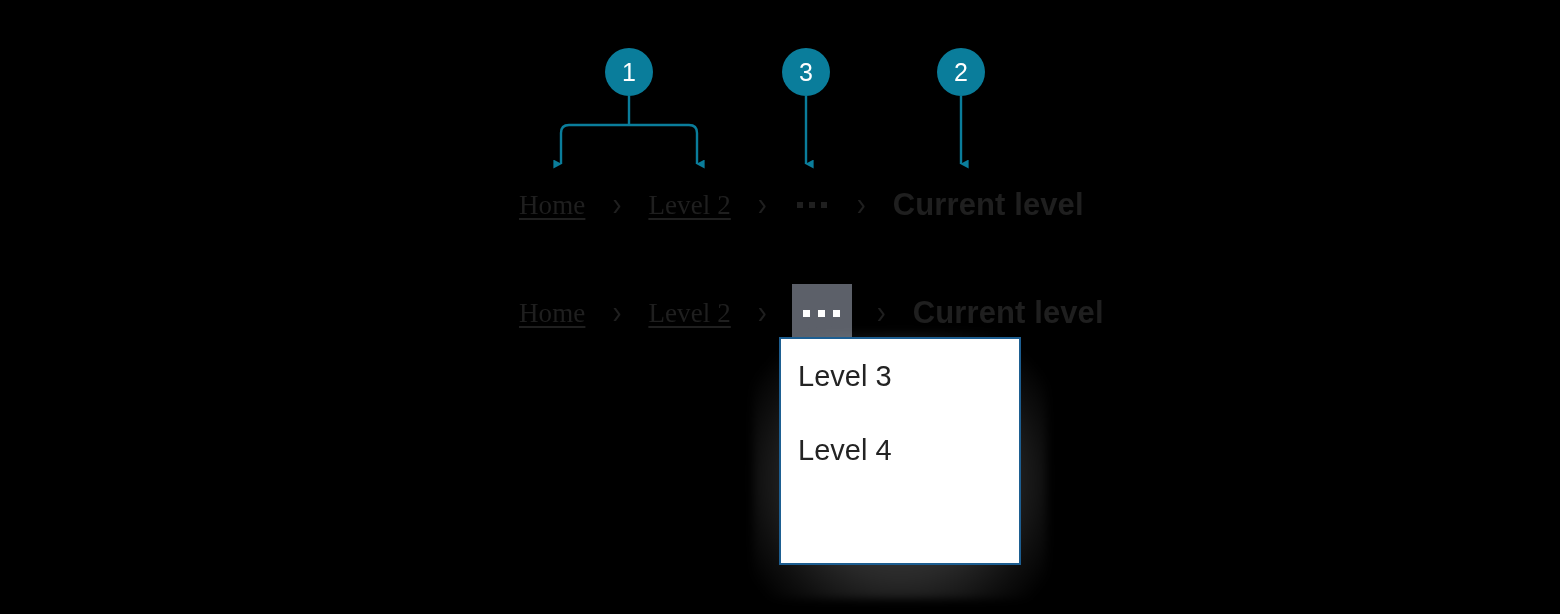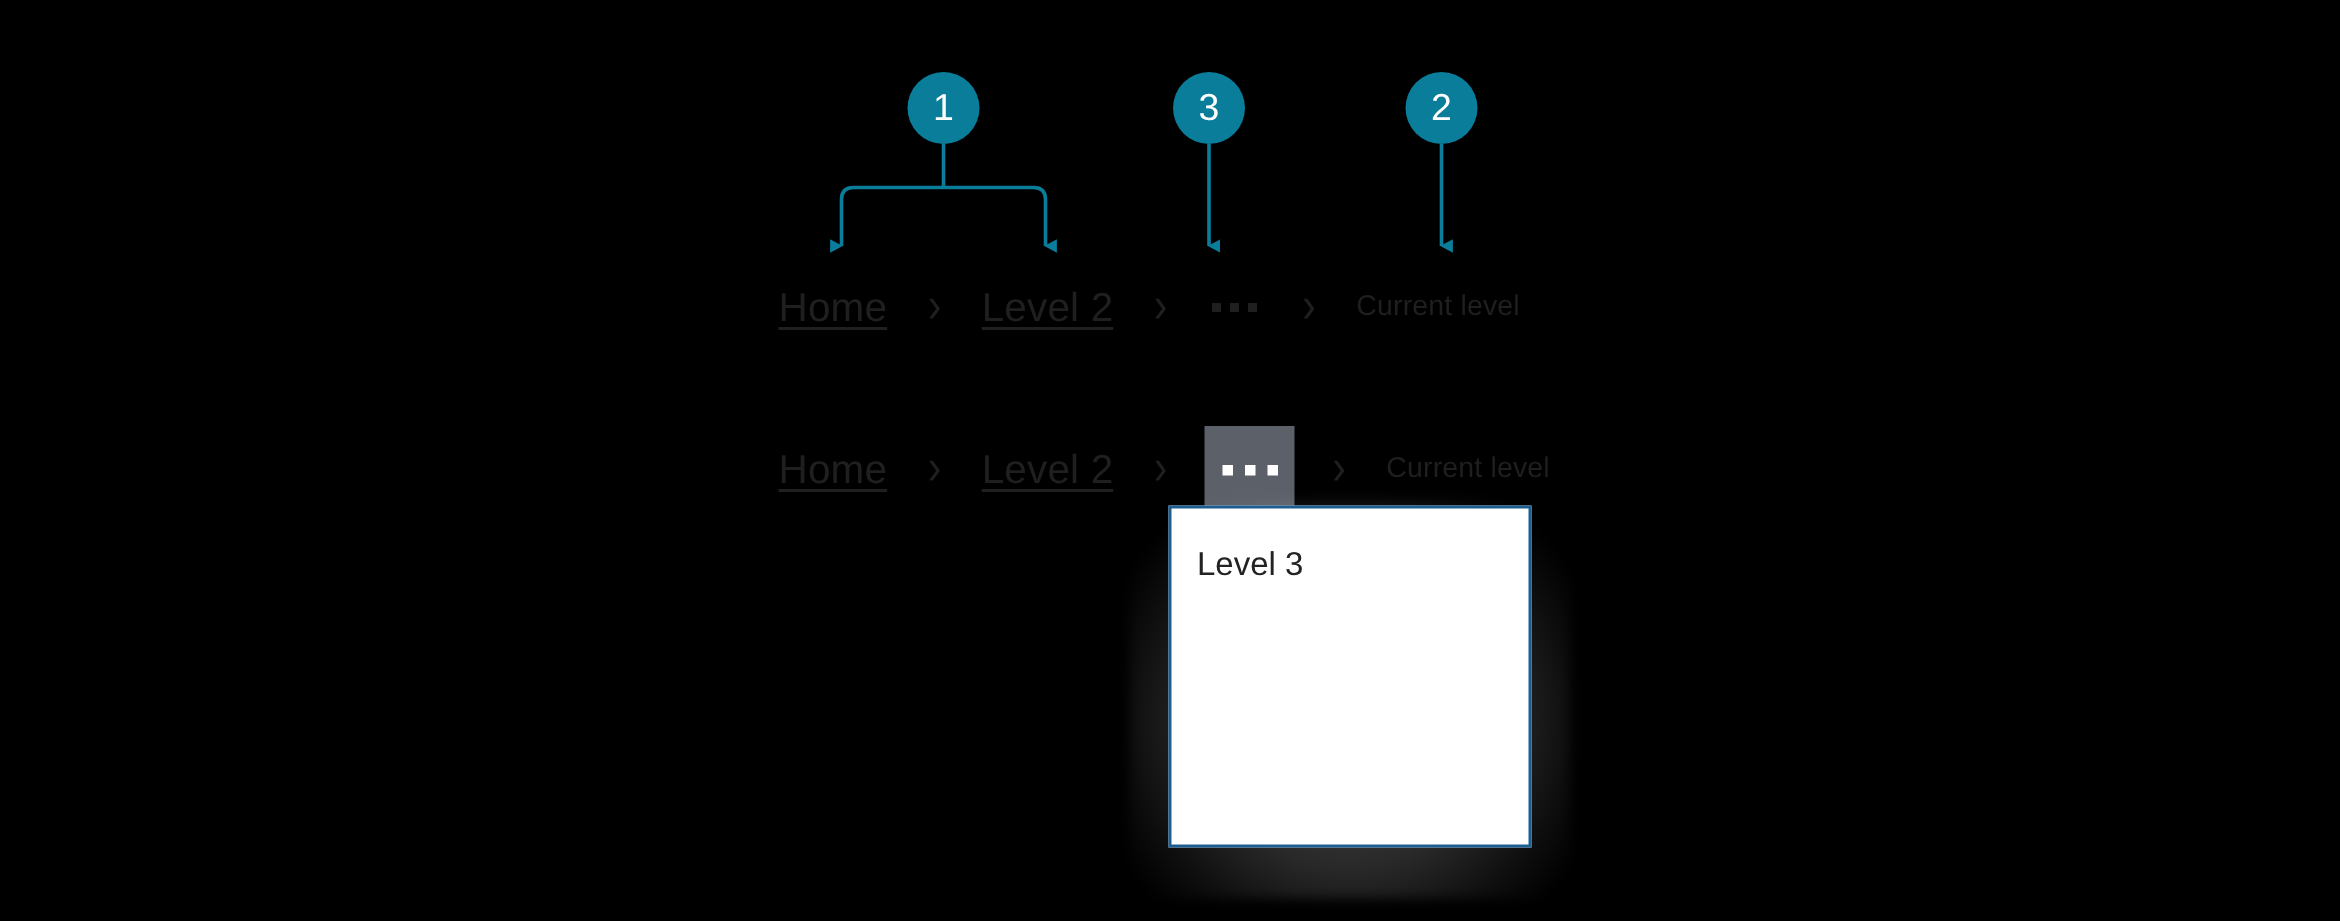--- a/index.html
+++ b/index.html
@@ -53,25 +53,27 @@
     align-items: center;
     height: 44px;
     white-space: nowrap;
   }
   .crumb-link {
     font-size: 27px;
     color: #1f1f1f;
     text-decoration: underline;
     text-underline-offset: 4px;
     letter-spacing: 0.1px;
+    font-family: Liberation Serif, serif;
   }
   .crumb-current {
-    font-size: 19px;
+    font-size: 31px;
     color: #1f1f1f;
     letter-spacing: 0.1px;
+    font-weight: bold;
   }
   .sep {
     font-size: 27px;
     color: #1f1f1f;
     padding: 0 0 2px 0;
     display: inline-block;
     transform: scaleY(1.25);
     font-weight: 300;
   }
   .sep-gap { width: 27px; display: inline-block; }
@@ -134,21 +136,21 @@
     inset: 0;
     background: #ffffff;
     border: 2px solid #1d5e91;
     box-sizing: border-box;
   }
   .dd-item {
     height: 74px;
     display: flex;
     align-items: center;
     padding-left: 17px;
-    font-size: 22px;
+    font-size: 29px;
     color: #232323;
     box-sizing: border-box;
   }
 </style>
 </head>
 <body>
 
 <div class="stage">
 
   <svg class="annot-svg" viewBox="0 0 1560 614" width="1560" height="614">
@@ -226,16 +228,17 @@
     <span class="sep">›</span>
     <span class="sep-gap"></span>
 
     <span class="crumb-current">Current level</span>
   </div>
 
   <div class="dropdown-wrap">
     <div class="dropdown-shadow"></div>
     <div class="dropdown">
       <div class="dd-item">Level 3</div>
+      <div class="dd-item">Level 4</div>
     </div>
   </div>
 
 </div>
 
 </body></html>

